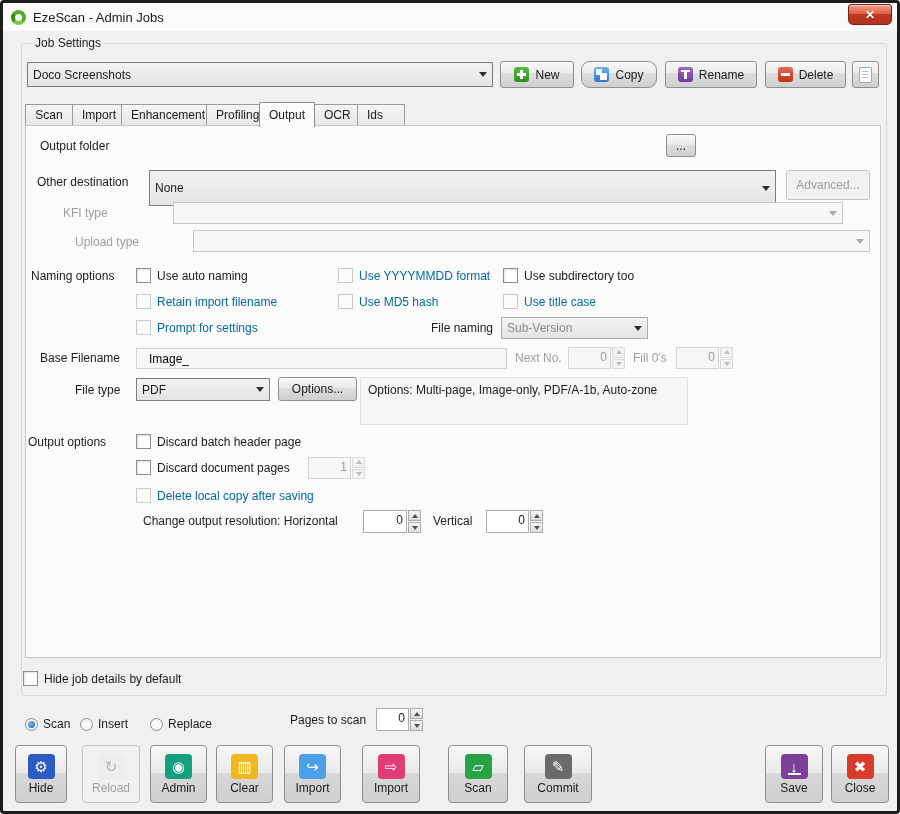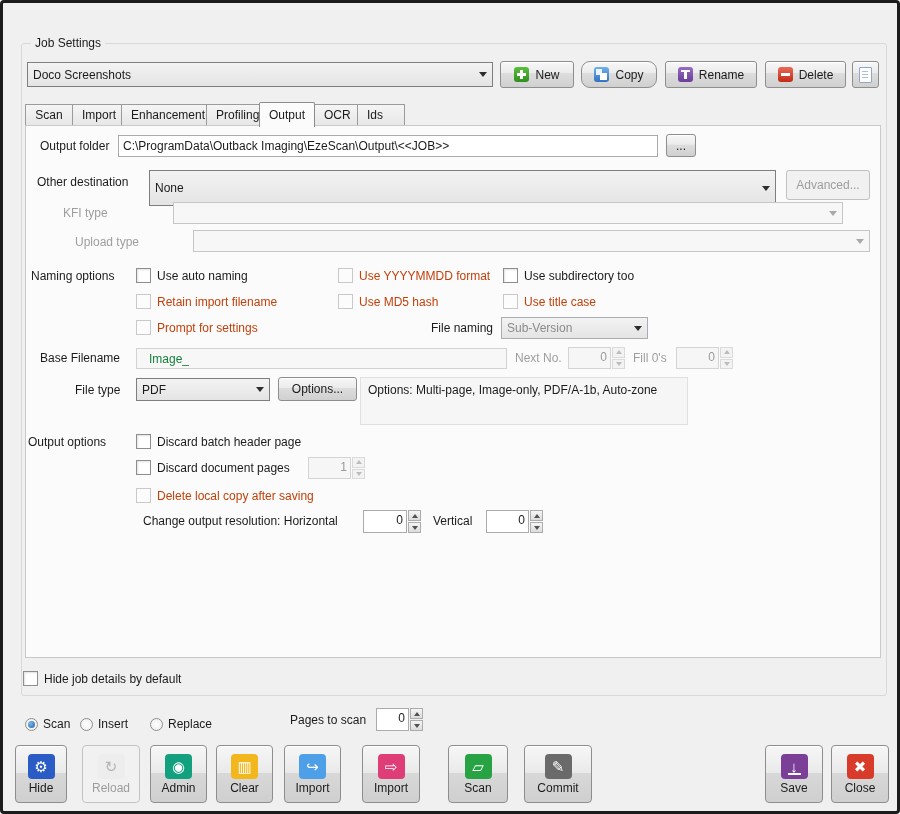--- a/index.html
+++ b/index.html
@@ -13,21 +13,21 @@
   .lbl{position:absolute;font-size:12px;color:#1B1B1B;white-space:nowrap;}
   .lbl.dis{color:#9E9E9E;}
   .combo{position:absolute;display:flex;align-items:center;box-sizing:border-box;border:1px solid #7E7E7E;background:linear-gradient(#F3F3F3,#E4E4E4);padding:0 5px;}
   .combo .ct{flex:1;font-size:12px;color:#1B1B1B;white-space:nowrap;overflow:hidden;}
   .combo .ca{width:0;height:0;border-left:4px solid transparent;border-right:4px solid transparent;border-top:5px solid #2E2E2E;margin-left:4px;flex:none;}
   .combo.dis{border-color:#C6C6C6;background:#F7F7F7;}
   .combo.dis .ca{border-top-color:#A9A9A9;}
   .combo.muted{border-color:#A9AEB3;}
   .combo.muted .ct{color:#8B8B8B;}
   .tbox{position:absolute;box-sizing:border-box;background:#FFFFFF;border:1px solid #ABABAB;font-size:12px;color:#1B1B1B;padding:3px 4px;white-space:nowrap;overflow:hidden;}
-  .tbox.dis{background:#F7F7F7;border-color:#D2D2D2;color:#15803d;padding-left:12px;}
+  .tbox.dis{background:#F7F7F7;border-color:#D2D2D2;color:#000000;padding-left:12px;}
   .btn{position:absolute;display:flex;align-items:center;justify-content:center;gap:6px;box-sizing:border-box;border:1px solid #8E8E8E;border-radius:3px;background:linear-gradient(#F7F7F7,#EBEBEB 45%,#DDDDDD 46%,#D0D0D0);box-shadow:inset 0 1px 0 #fff;font-size:12px;color:#1B1B1B;cursor:default;font-family:inherit;}
   .btn.dis{background:#F1F1F1;border-color:#C0C0C0;color:#9D9D9D;box-shadow:none;}
   .mini{width:15px;height:15px;border-radius:3px;position:relative;display:inline-block;flex:none;}
   .icon-new{background:linear-gradient(#58C03C,#2F8F1D);}
   .icon-new::before,.icon-new::after{content:"";position:absolute;background:#fff;}
   .icon-new::before{left:3px;right:3px;top:6px;height:3px;}
   .icon-new::after{top:3px;bottom:3px;left:6px;width:3px;}
   .icon-copy{background:linear-gradient(#6FB1E8,#3273C4);}
   .icon-copy::before{content:"";position:absolute;left:2px;top:2px;width:6px;height:6px;background:#EAF4FD;}
   .icon-copy::after{content:"";position:absolute;right:2px;bottom:2px;width:7px;height:7px;background:#FFFFFF;}
@@ -37,21 +37,21 @@
   .icon-delete{background:linear-gradient(#E96A57,#C22B17);}
   .icon-delete::before{content:"";position:absolute;left:3px;right:3px;top:6px;height:3px;background:#fff;}
   .icon-doc{width:12px;height:14px;background:#fff;border:1px solid #8FA8C8;position:relative;display:inline-block;border-radius:1px;}
   .icon-doc::after{content:"";position:absolute;left:2px;top:3px;width:6px;height:1px;background:#A9C0DC;box-shadow:0 3px 0 #A9C0DC,0 6px 0 #A9C0DC;}
   .tabs{position:absolute;left:22px;top:100px;display:flex;align-items:flex-end;height:22px;z-index:3;}
   .tab{height:21px;line-height:21px;padding:0 9px;font-size:12px;color:#1B1B1B;background:linear-gradient(#F5F5F5,#E7E7E7);border:1px solid #9B9B9B;border-bottom:none;margin-right:-1px;box-sizing:border-box;}
   .tab.active{height:25px;line-height:25px;background:#FBFBFB;border-color:#8C8C8C;position:relative;z-index:4;margin-bottom:-2px;border-radius:2px 2px 0 0;}
   .pane{position:absolute;left:22px;top:122px;width:856px;height:533px;background:#FBFBFB;border:1px solid #C9C9C9;box-sizing:border-box;}
   .cb{position:absolute;display:flex;align-items:center;gap:6px;font-size:12px;color:#1B1B1B;white-space:nowrap;}
   .cb .box{width:13px;height:13px;background:#fff;border:1px solid #8E8E8E;box-shadow:inset 1px 1px 2px rgba(0,0,0,.12);flex:none;}
-  .cb.off{color:#c2410c;}
+  .cb.off{color:#0369a1;}
   .cb.off .box{border-color:#C9C9C9;background:#FCFCFC;box-shadow:none;}
   .radio{position:absolute;display:flex;align-items:center;gap:5px;font-size:12px;color:#1B1B1B;white-space:nowrap;}
   .rb{width:13px;height:13px;border-radius:50%;border:1px solid #8E8E8E;background:radial-gradient(#FFFFFF,#ECECEC);position:relative;box-sizing:border-box;flex:none;}
   .rb.sel::after{content:"";position:absolute;left:2px;top:2px;right:2px;bottom:2px;border-radius:50%;background:radial-gradient(circle at 35% 35%,#7BBAEC,#1F5FA8);}
   .spin{position:absolute;display:flex;box-sizing:border-box;}
   .spin .val{flex:1;box-sizing:border-box;border:1px solid #ABABAB;background:#fff;font-size:12px;color:#1B1B1B;text-align:right;padding:2px 3px;overflow:hidden;}
   .spin .btns{width:13px;display:flex;flex-direction:column;margin-left:1px;flex:none;}
   .spin .sb{flex:1;border:1px solid #ACACAC;background:linear-gradient(#F5F5F5,#DCDCDC);display:flex;align-items:center;justify-content:center;box-sizing:border-box;}
   .spin .sb + .sb{margin-top:1px;}
   .spin .sb i{display:block;width:0;height:0;border-left:3px solid transparent;border-right:3px solid transparent;}
@@ -66,20 +66,27 @@
   .action-btn.disabled{background:#F1F1F1;border-color:#C3C3C3;color:#9D9D9D;box-shadow:none;}
   .tile{width:27px;height:25px;border-radius:4px;display:flex;align-items:center;justify-content:center;font-size:15px;line-height:1;position:relative;flex:none;}
   .tile.tray::after{content:"";position:absolute;left:7px;right:7px;bottom:4px;height:2px;background:#FFFFFF;}
   .a-lbl{line-height:1;}
 </style>
 </head>
 <body>
 
 <div class="win">
 
+  <div class="titlebar">
+    <span class="logo"></span>
+    <span class="title">EzeScan - Admin Jobs</span>
+    <div class="close-btn">
+      <span>✕</span>
+    </div>
+  </div>
 
   <div class="groupbox"></div>
   <span class="group-label">Job Settings</span>
 
   <div class="combo" style="left:24px;top:59px;width:466px;height:25px;">
     <span class="ct">Doco Screenshots</span>
     <span class="ca"></span>
   </div>
 
   <button class="btn" style="left:497px;top:58px;width:74px;height:27px;">
@@ -107,21 +114,20 @@
     <div class="tab" style="width:50px;text-align:center;">Import</div>
     <div class="tab" style="width:86px;text-align:center;">Enhancement</div>
     <div class="tab" style="width:54px;text-align:center;">Profiling</div>
     <div class="tab active" style="width:56px;text-align:center;">Output</div>
     <div class="tab" style="width:44px;text-align:center;">OCR</div>
     <div class="tab" style="width:48px;">Ids</div>
   </div>
   <div class="pane"></div>
 
   <span class="lbl" style="left:37px;top:136px;">Output folder</span>
-  <div class="tbox" style="left:115px;top:132px;width:540px;height:22px;">C:\ProgramData\Outback Imaging\EzeScan\Output\&lt;&lt;JOB&gt;&gt;</div>
   <button class="btn" style="left:663px;top:131px;width:30px;height:23px;">...</button>
 
   <span class="lbl" style="left:34px;top:172px;">Other destination</span>
   <div class="combo" style="left:146px;top:167px;width:627px;height:36px;">
     <span class="ct">None</span>
     <span class="ca"></span>
   </div>
   <button class="btn dis" style="left:783px;top:167px;width:84px;height:30px;">Advanced...</button>
 
   <span class="lbl dis" style="left:60px;top:203px;">KFI type</span>

